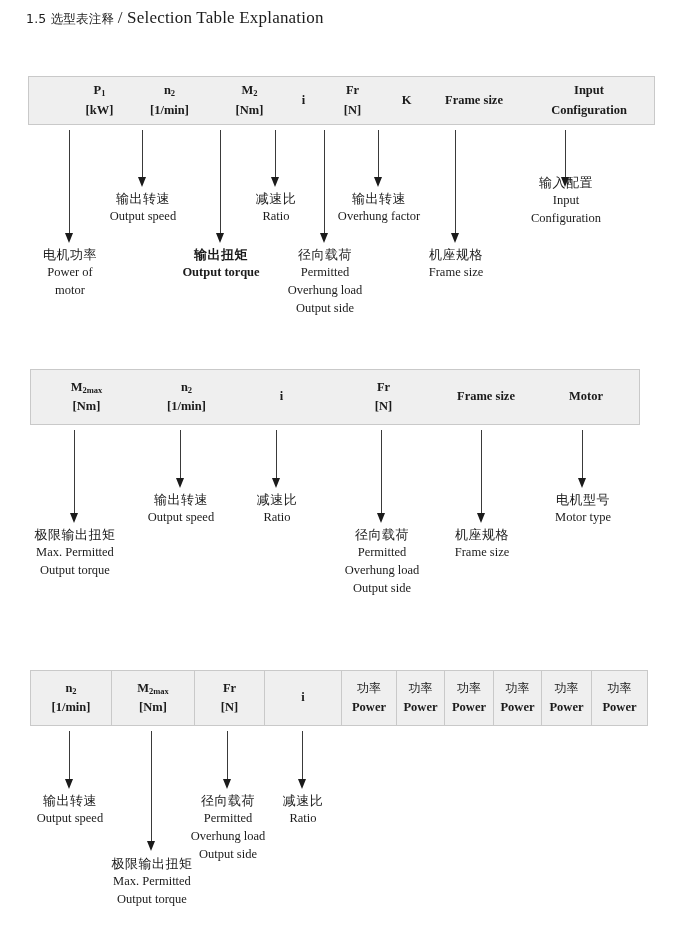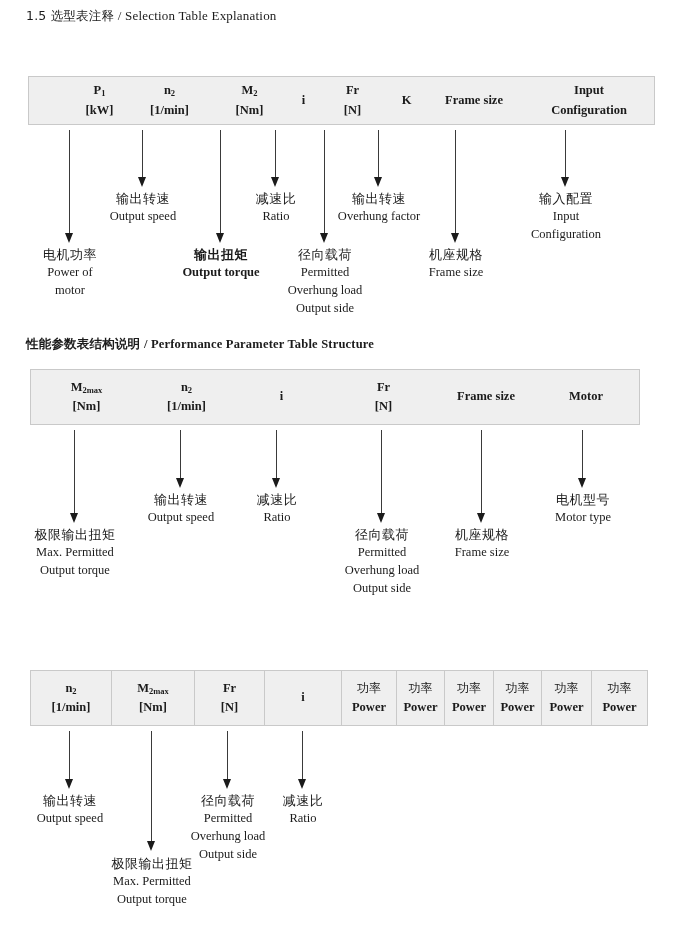--- a/index.html
+++ b/index.html
@@ -25,21 +25,21 @@
     letter-spacing: 0.2px;
   }
   .sec-title .cn {
     font-family: "DejaVu Sans", "Liberation Sans", sans-serif;
     font-size: 12.5px;
   }
   .sec-title .en {
     font-family: "Liberation Serif", "DejaVu Serif", serif;
   }
   .doc-title .cn { font-weight: normal; }
-  .doc-title .en { font-weight: normal; font-size: 13px; }
+  .doc-title .en { font-weight: normal; font-size: 17px; }
   .sub-title .cn { font-weight: bold; }
   .sub-title .en { font-weight: bold; font-size: 12.5px; }
 
   
   .tbl {
     position: absolute;
     background: #efefef;
     border: 1px solid #c9c9c9;
     box-sizing: border-box;
   }
@@ -221,30 +221,26 @@
     <span class="en">Output side</span>
   </div>
   <div class="anno" style="left:379px; top:190px;">
     <span class="cn">输出转速</span>
     <span class="en">Overhung factor</span>
   </div>
   <div class="anno" style="left:456px; top:246px;">
     <span class="cn">机座规格</span>
     <span class="en">Frame size</span>
   </div>
-  <div class="anno" style="left:566px; top:190px;">
+  <div class="anno" style="left:566px; top:174px;">
     <span class="cn">输入配置</span>
     <span class="en">Input</span>
     <span class="en">Configuration</span>
   </div>
 
-  <div class="sec-title sub-title" style="left:26px; top:336px;">
-    <span class="cn">性能参数表结构说明</span>
-    <span class="en">/ Performance Parameter Table Structure</span>
-  </div>
 
   <div class="tbl" style="left:30px; top:369px; width:610px; height:56px;">
     <div class="cell" style="left:8px; width:95px;">
       <span><span>M</span><sub>2max</sub></span>
       <span>[Nm]</span>
     </div>
     <div class="cell" style="left:108px; width:95px;">
       <span><span>n</span><sub>2</sub></span>
       <span>[1/min]</span>
     </div>

